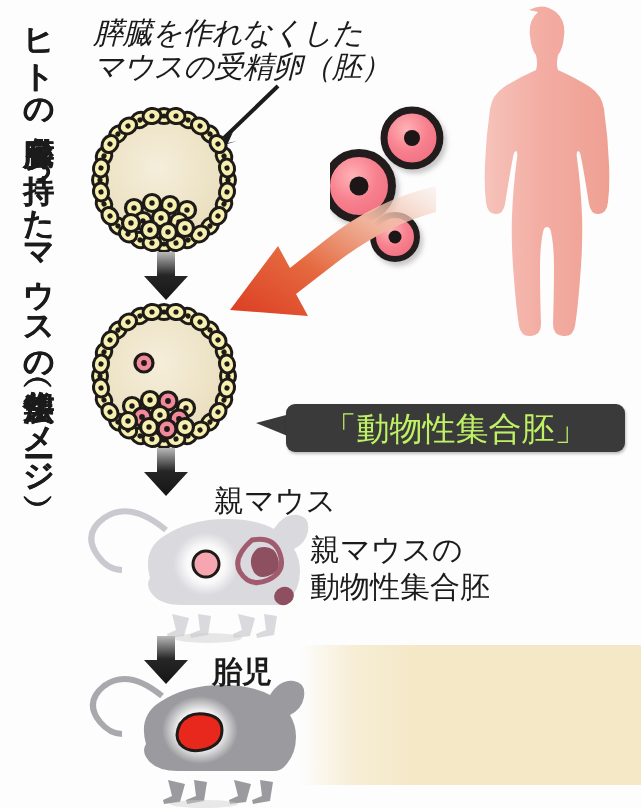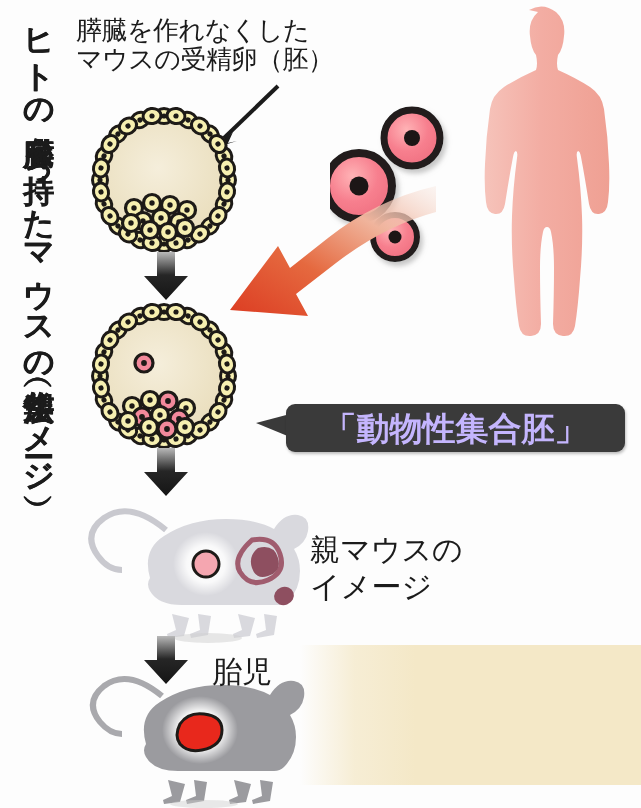--- a/index.html
+++ b/index.html
@@ -17,49 +17,49 @@
     writing-mode:vertical-rl;text-orientation:upright;
     font-size:31px;font-weight:bold;line-height:1.0;
     letter-spacing:0.5px;color:#151515;
     white-space:nowrap;
     text-shadow:0.6px 0 0 #151515;
   }
 
   
   .jp{color:#1b1b1b;white-space:pre;line-height:1.12;}
   .cap-top{
-    position:absolute;left:76px;top:16px;
-    font-size:26px;letter-spacing:-0.5px;
+    position:absolute;left:93px;top:16px;
+    font-size:30px;letter-spacing:-0.5px;font-style:italic;
   }
   .ips-text{
     position:absolute;left:326px;top:308px;
     font-size:31px;letter-spacing:-0.5px;line-height:1.25;
   }
   .label-oya{
     position:absolute;left:214px;top:484px;font-size:30px;
   }
   .oya-text{
     position:absolute;left:310px;top:531px;font-size:30px;line-height:1.24;
   }
   .label-taiji{
-    position:absolute;left:212px;top:655px;font-size:30px;
+    position:absolute;left:212px;top:655px;font-size:30px;font-weight:bold;
   }
   .result-text{
     position:absolute;left:318px;top:652px;font-size:29px;line-height:1.28;
   }
 
   
   .badge{
     position:absolute;left:286px;top:404px;width:339px;height:48px;
     background:#3a3a3a;border-radius:9px;
     display:flex;align-items:center;justify-content:center;
     box-shadow:1px 2px 3px rgba(0,0,0,.25);
   }
   .badge span{
-    color:#c4b5fd;font-size:33px;font-weight:bold;letter-spacing:0px;
+    color:#bef264;font-size:33px;font-weight:normal;letter-spacing:0px;
     white-space:nowrap;line-height:1;
   }
   .badge-tail{
     position:absolute;left:256px;top:414px;width:0;height:0;
     border-top:9px solid transparent;border-bottom:14px solid transparent;
     border-right:34px solid #3a3a3a;
   }
 
   
   .cream-box{
@@ -348,17 +348,18 @@
     <ellipse cx="116" cy="136" rx="34" ry="4" fill="#cfcfcf" opacity=".45"></ellipse>
   </svg>
 
   <div class="badge-tail"></div>
   <div class="badge">
     <span>「動物性集合胚」</span>
   </div>
 
   <div class="jp cap-top">膵臓を作れなくした
 マウスの受精卵（胚）</div>
+  <div class="jp label-oya">親マウス</div>
   <div class="jp oya-text">親マウスの
-イメージ</div>
+動物性集合胚</div>
   <div class="jp label-taiji">胎児</div>
 
 </div>
 
 </body></html>

